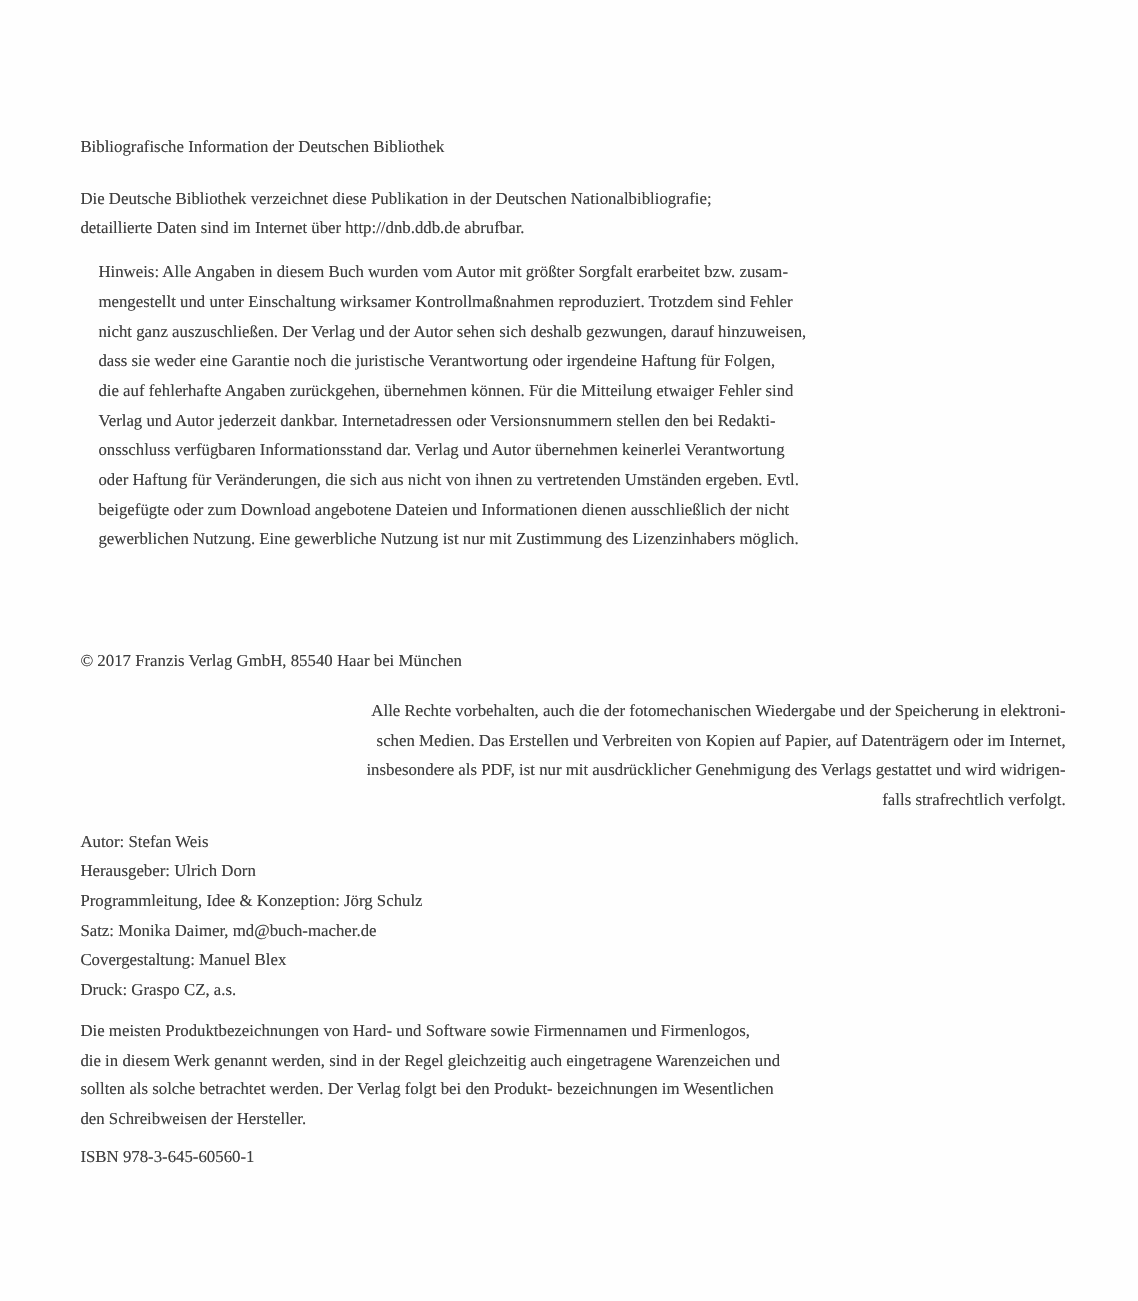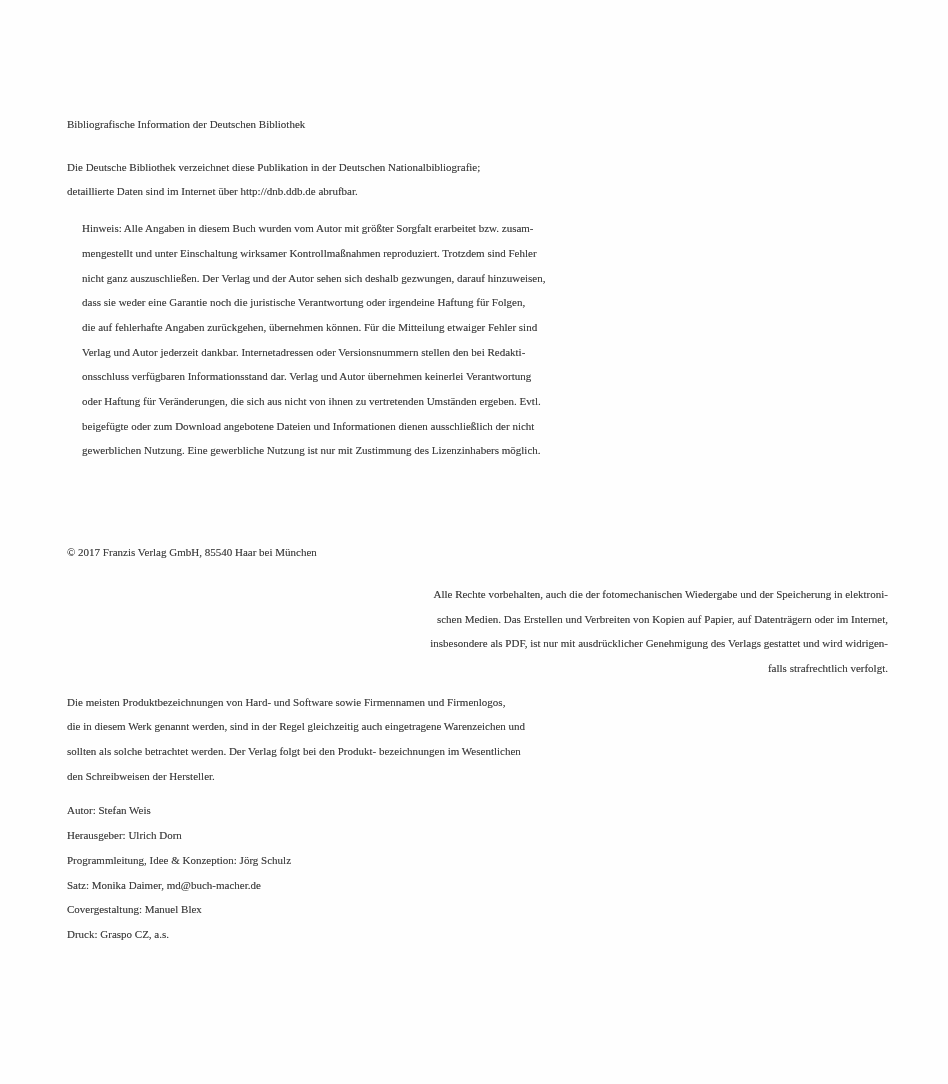--- a/index.html
+++ b/index.html
@@ -12,21 +12,21 @@
     width: 948px;
     height: 1084px;
     background: #fefefe;
     overflow: hidden;
     font-family: "Liberation Serif", "DejaVu Serif", serif;
     color: #3f3f3f;
     box-sizing: border-box;
     padding: 112px 60px 0 67px;
   }
   .line, .para {
-    font-size: 11px;
+    font-size: 14px;
     line-height: 24.7px;
     white-space: pre-line;
     margin: 0;
     text-rendering: optimizeLegibility;
     
     text-shadow: 0 0 0.4px rgba(70,70,70,0.55);
   }
   .heading      { margin: 0; font-weight: normal; }
   .dnb          { margin-top: 18px; }
   .notice       { margin-top: 12px; margin-left: 15px; }
@@ -57,26 +57,27 @@
 beigefügte oder zum Download angebotene Dateien und Informationen dienen ausschließlich der nicht
 gewerblichen Nutzung. Eine gewerbliche Nutzung ist nur mit Zustimmung des Lizenzinhabers möglich.</p>
 
   <p class="line copyright">© 2017 Franzis Verlag GmbH, 85540 Haar bei München</p>
 
   <p class="para rights">Alle Rechte vorbehalten, auch die der fotomechanischen Wiedergabe und der Speicherung in elektroni-
 schen Medien. Das Erstellen und Verbreiten von Kopien auf Papier, auf Datenträgern oder im Internet,
 insbesondere als PDF, ist nur mit ausdrücklicher Genehmigung des Verlags gestattet und wird widrigen-
 falls strafrechtlich verfolgt.</p>
 
-  <p class="para trademark">Die meisten Produktbezeichnungen von Hard- und Software sowie Firmennamen und Firmenlogos,
-die in diesem Werk genannt werden, sind in der Regel gleichzeitig auch eingetragene Warenzeichen und
-sollten als solche betrachtet werden. Der Verlag folgt bei den Produkt- bezeichnungen im Wesentlichen
-den Schreibweisen der Hersteller.</p>
-
   <p class="para credits">Autor: Stefan Weis
 Herausgeber: Ulrich Dorn
 Programmleitung, Idee &amp; Konzeption: Jörg Schulz
 Satz: Monika Daimer, md@buch-macher.de
 Covergestaltung: Manuel Blex
 Druck: Graspo CZ, a.s.</p>
 
+  <p class="para trademark">Die meisten Produktbezeichnungen von Hard- und Software sowie Firmennamen und Firmenlogos,
+die in diesem Werk genannt werden, sind in der Regel gleichzeitig auch eingetragene Warenzeichen und
+sollten als solche betrachtet werden. Der Verlag folgt bei den Produkt- bezeichnungen im Wesentlichen
+den Schreibweisen der Hersteller.</p>
+
+  <p class="line isbn">ISBN 978-3-645-60560-1</p>
 
 </div>
 
 </body></html>

